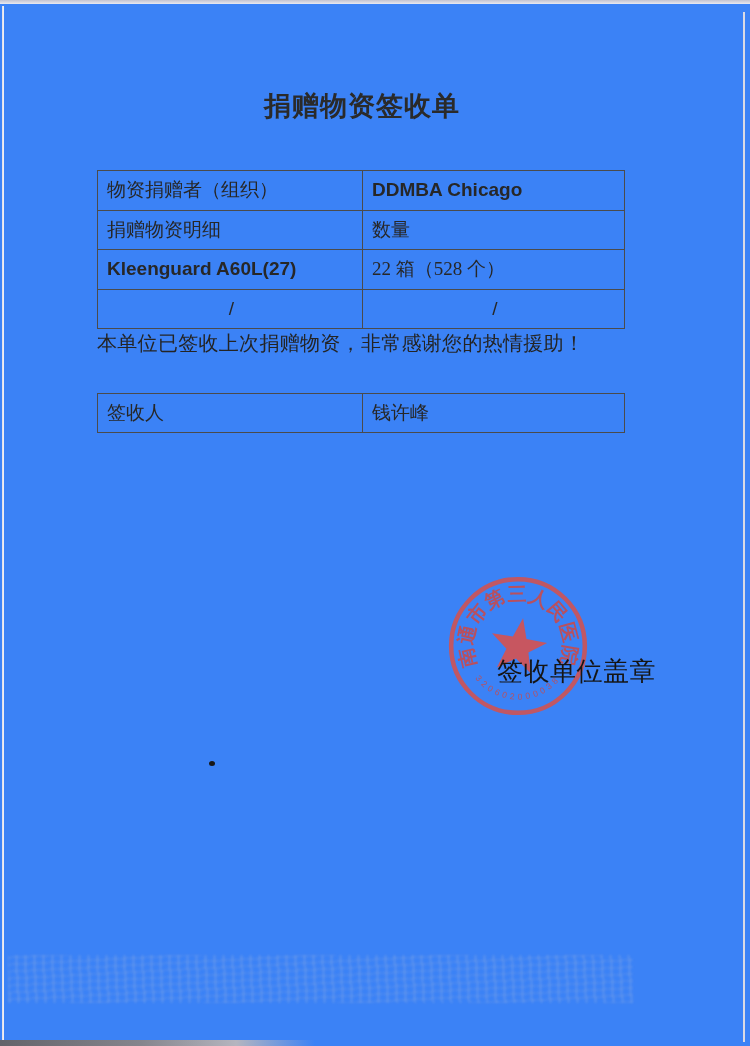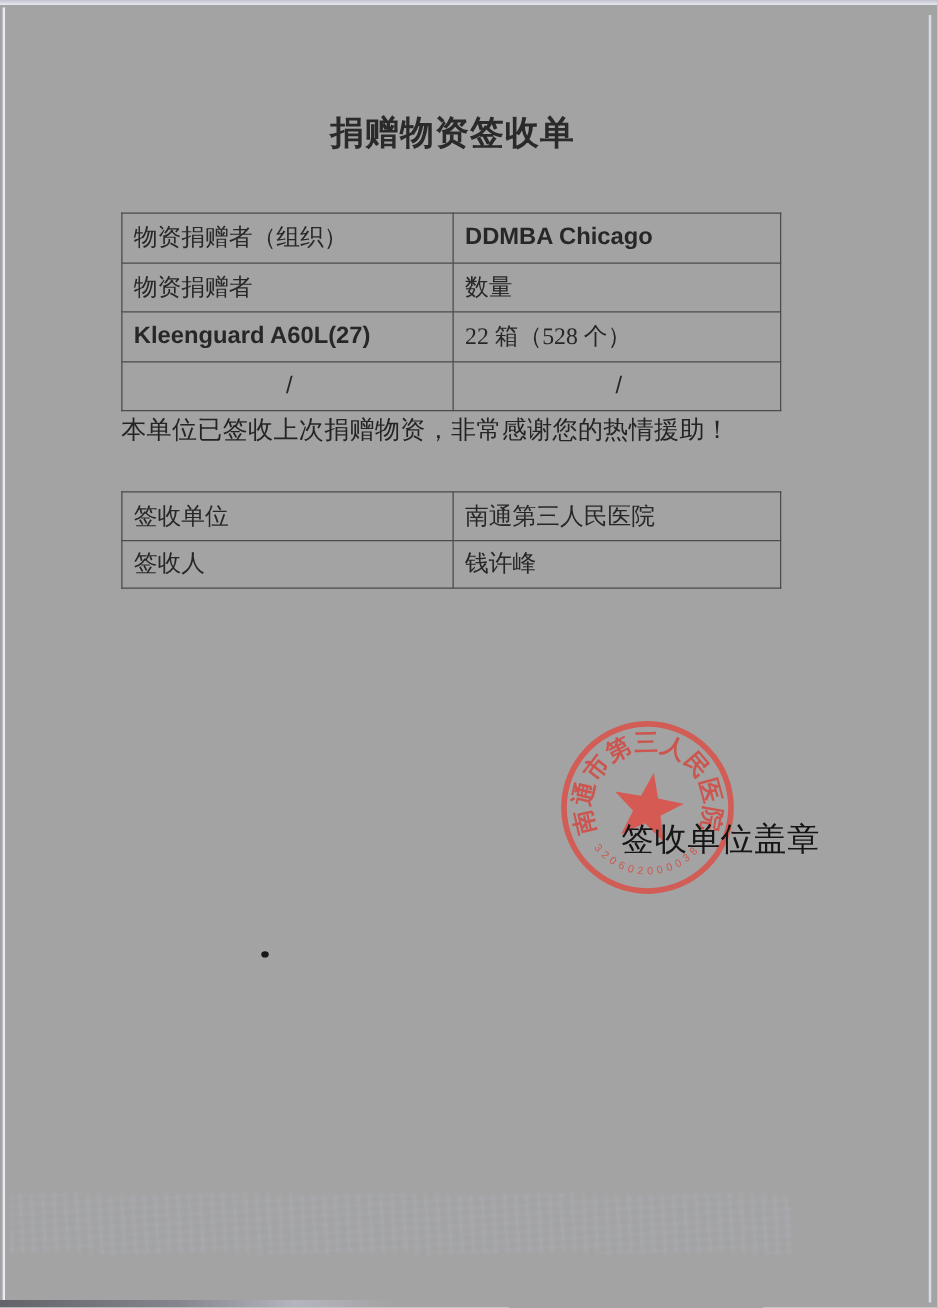--- a/index.html
+++ b/index.html
@@ -5,21 +5,21 @@
   html, body { margin: 0; padding: 0; }
   body {
     background: #ffffff;
     font-family: "Liberation Serif", serif;
     -webkit-font-smoothing: antialiased;
   }
   .page {
     position: relative;
     width: 750px;
     height: 1046px;
-    background: #a3a3a3;
+    background: #3b82f6;
     overflow: hidden;
     color: #262626;
   }
   
   .edge-top {
     position: absolute; left: 0; top: 0; width: 750px; height: 4px;
     background: linear-gradient(to bottom, #c3c3d0, #e9e9f1);
   }
   .edge-left {
     position: absolute; left: 2px; top: 6px; width: 2px; height: 1036px;
@@ -108,21 +108,21 @@
     <colgroup>
         <col style="width:265px">
         <col style="width:262px">
       </colgroup>
     <tbody>
       <tr>
         <td>物资捐赠者（组织）</td>
         <td class="val latin">DDMBA Chicago</td>
       </tr>
       <tr>
-        <td>物资捐赠者</td>
+        <td>捐赠物资明细</td>
         <td class="val">数量</td>
       </tr>
       <tr>
         <td class="latin">Kleenguard A60L(27)</td>
         <td class="val">22 箱（528 个）</td>
       </tr>
       <tr>
         <td class="slash">/</td>
         <td class="slash">/</td>
       </tr>
@@ -130,24 +130,20 @@
   </table>
 
   <p class="note">本单位已签收上次捐赠物资，非常感谢您的热情援助！</p>
 
   <table class="sheet tbl-receipt">
     <colgroup>
         <col style="width:265px">
         <col style="width:262px">
       </colgroup>
     <tbody>
-      <tr>
-        <td>签收单位</td>
-        <td class="val">南通第三人民医院</td>
-      </tr>
       <tr>
         <td>签收人</td>
         <td class="val">钱许峰</td>
       </tr>
     </tbody>
   </table>
 
   <svg class="stamp" viewBox="0 0 160 160" xmlns="http://www.w3.org/2000/svg">
     <defs>
       <path id="ringTextPath" d="M 39.2,99 A 45,45 0 1 1 120.8,99" fill="none"></path>

